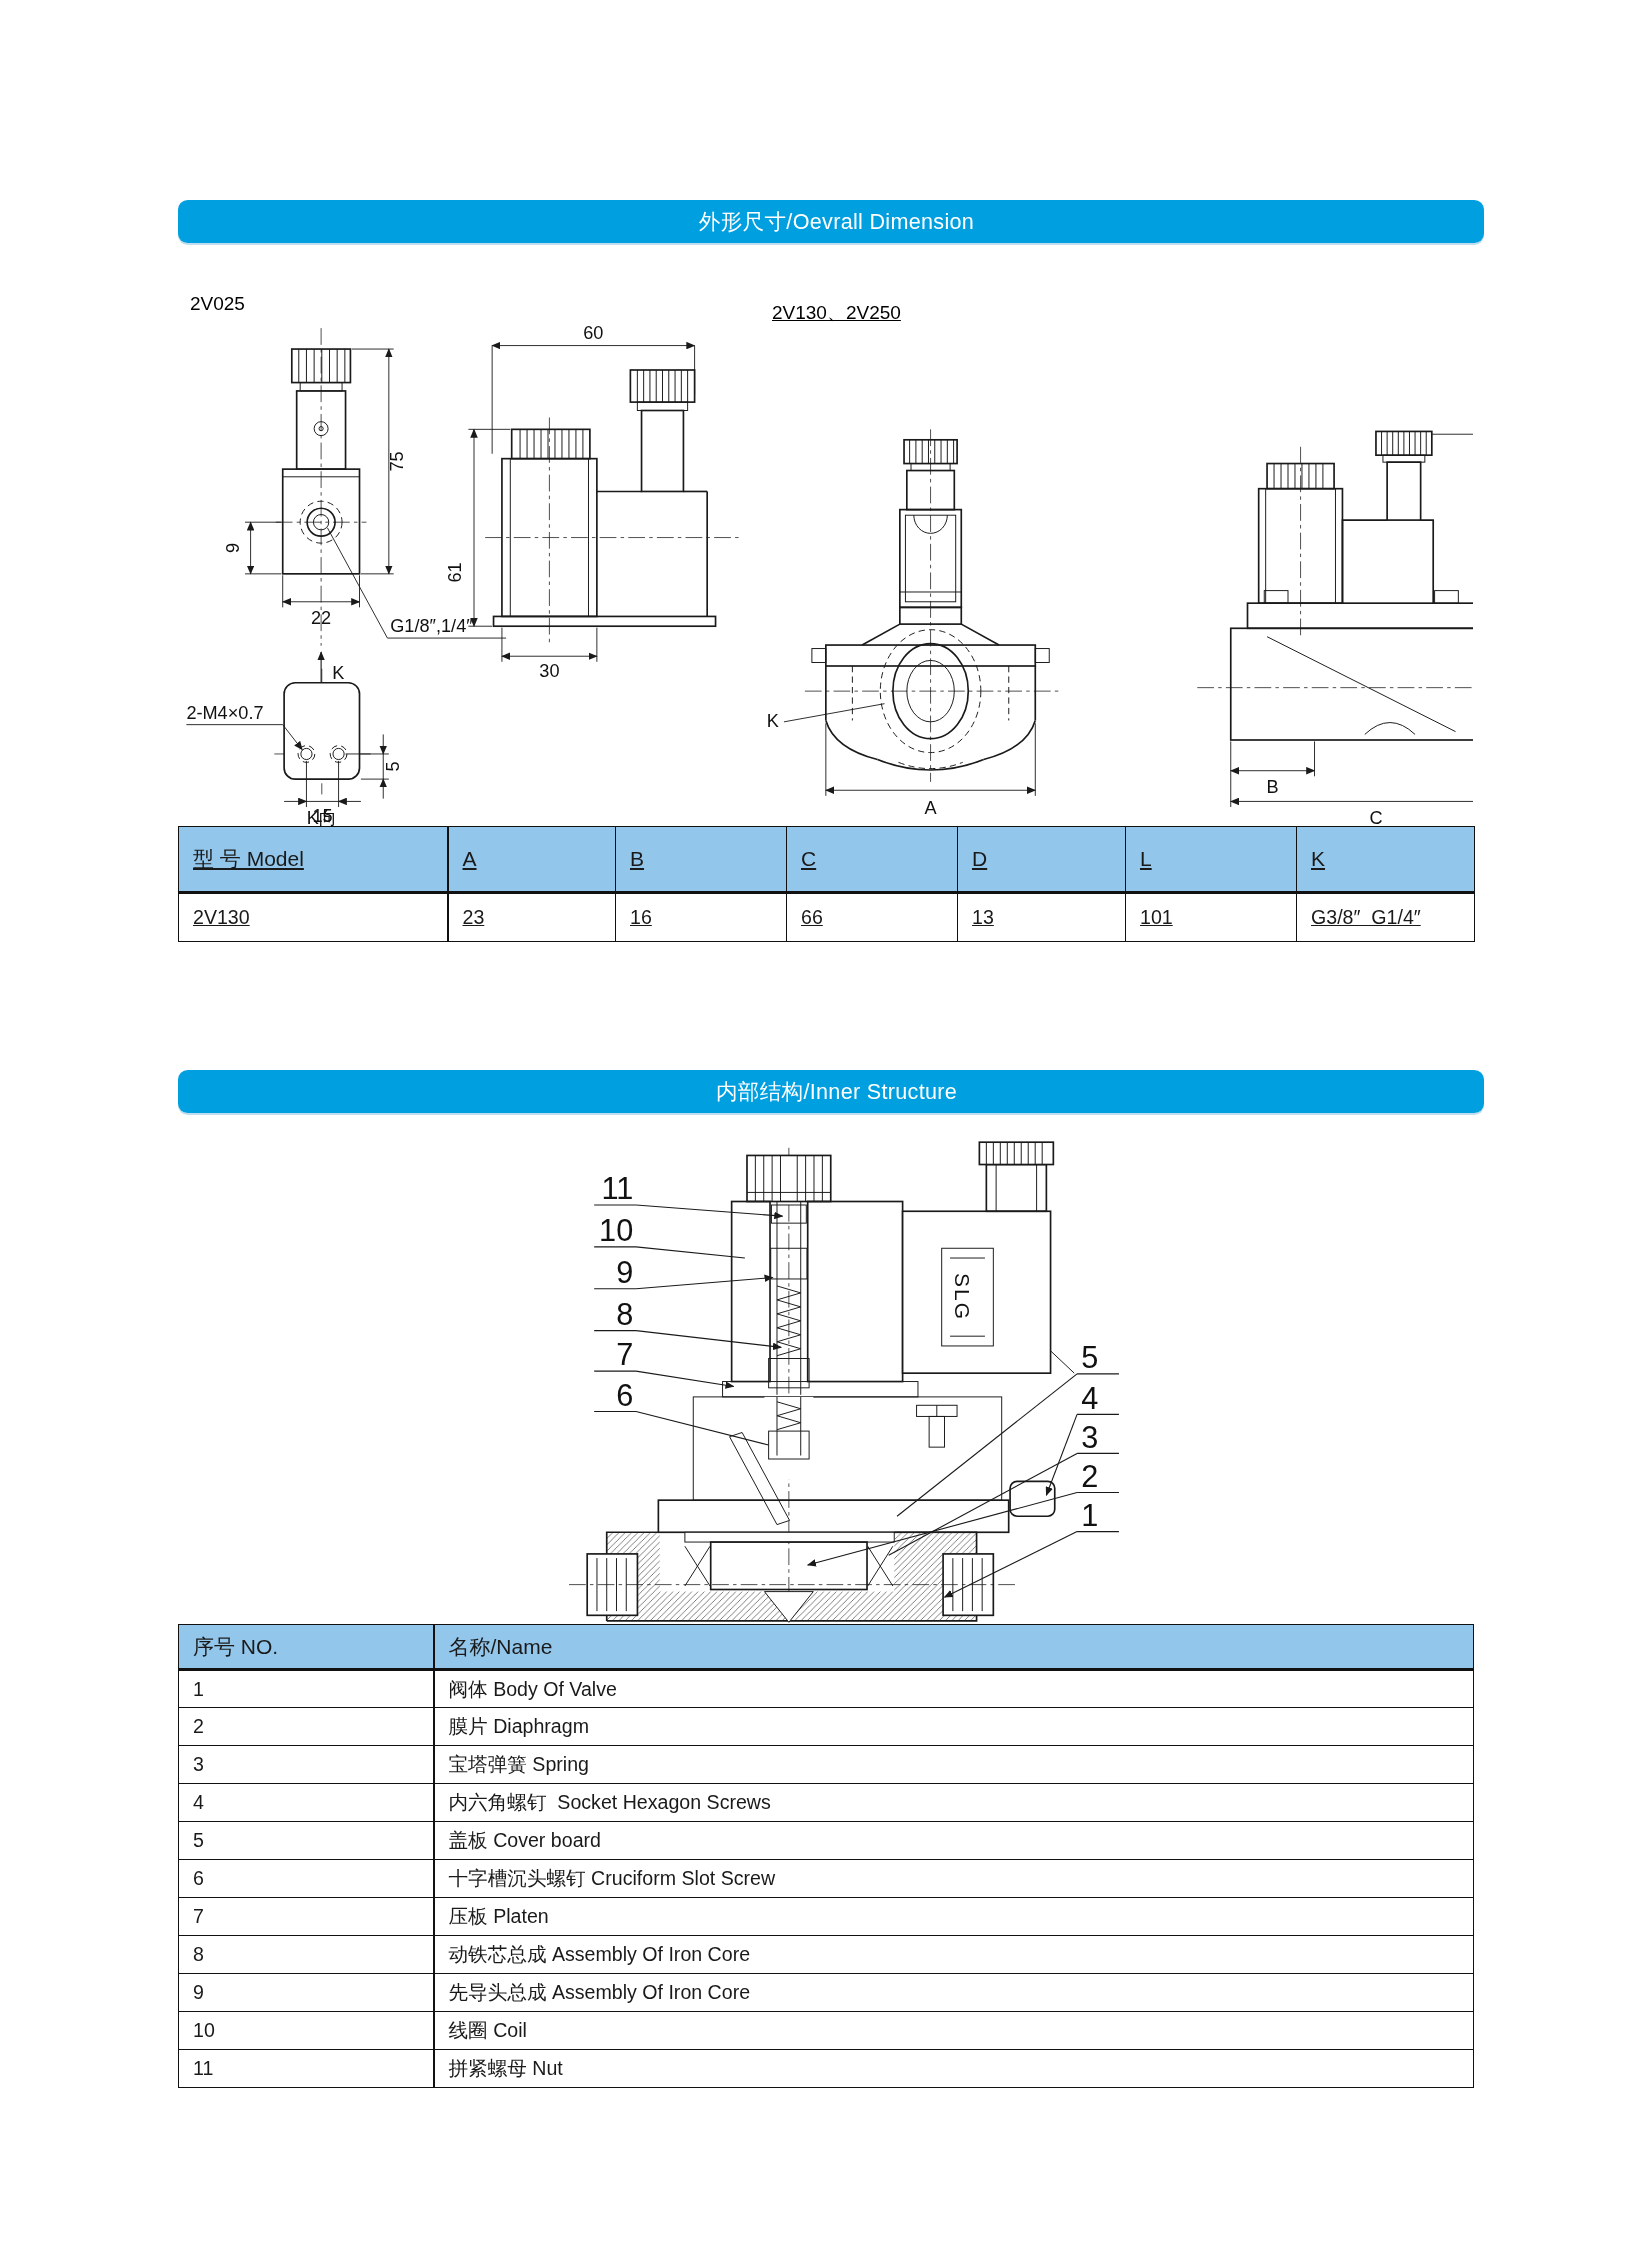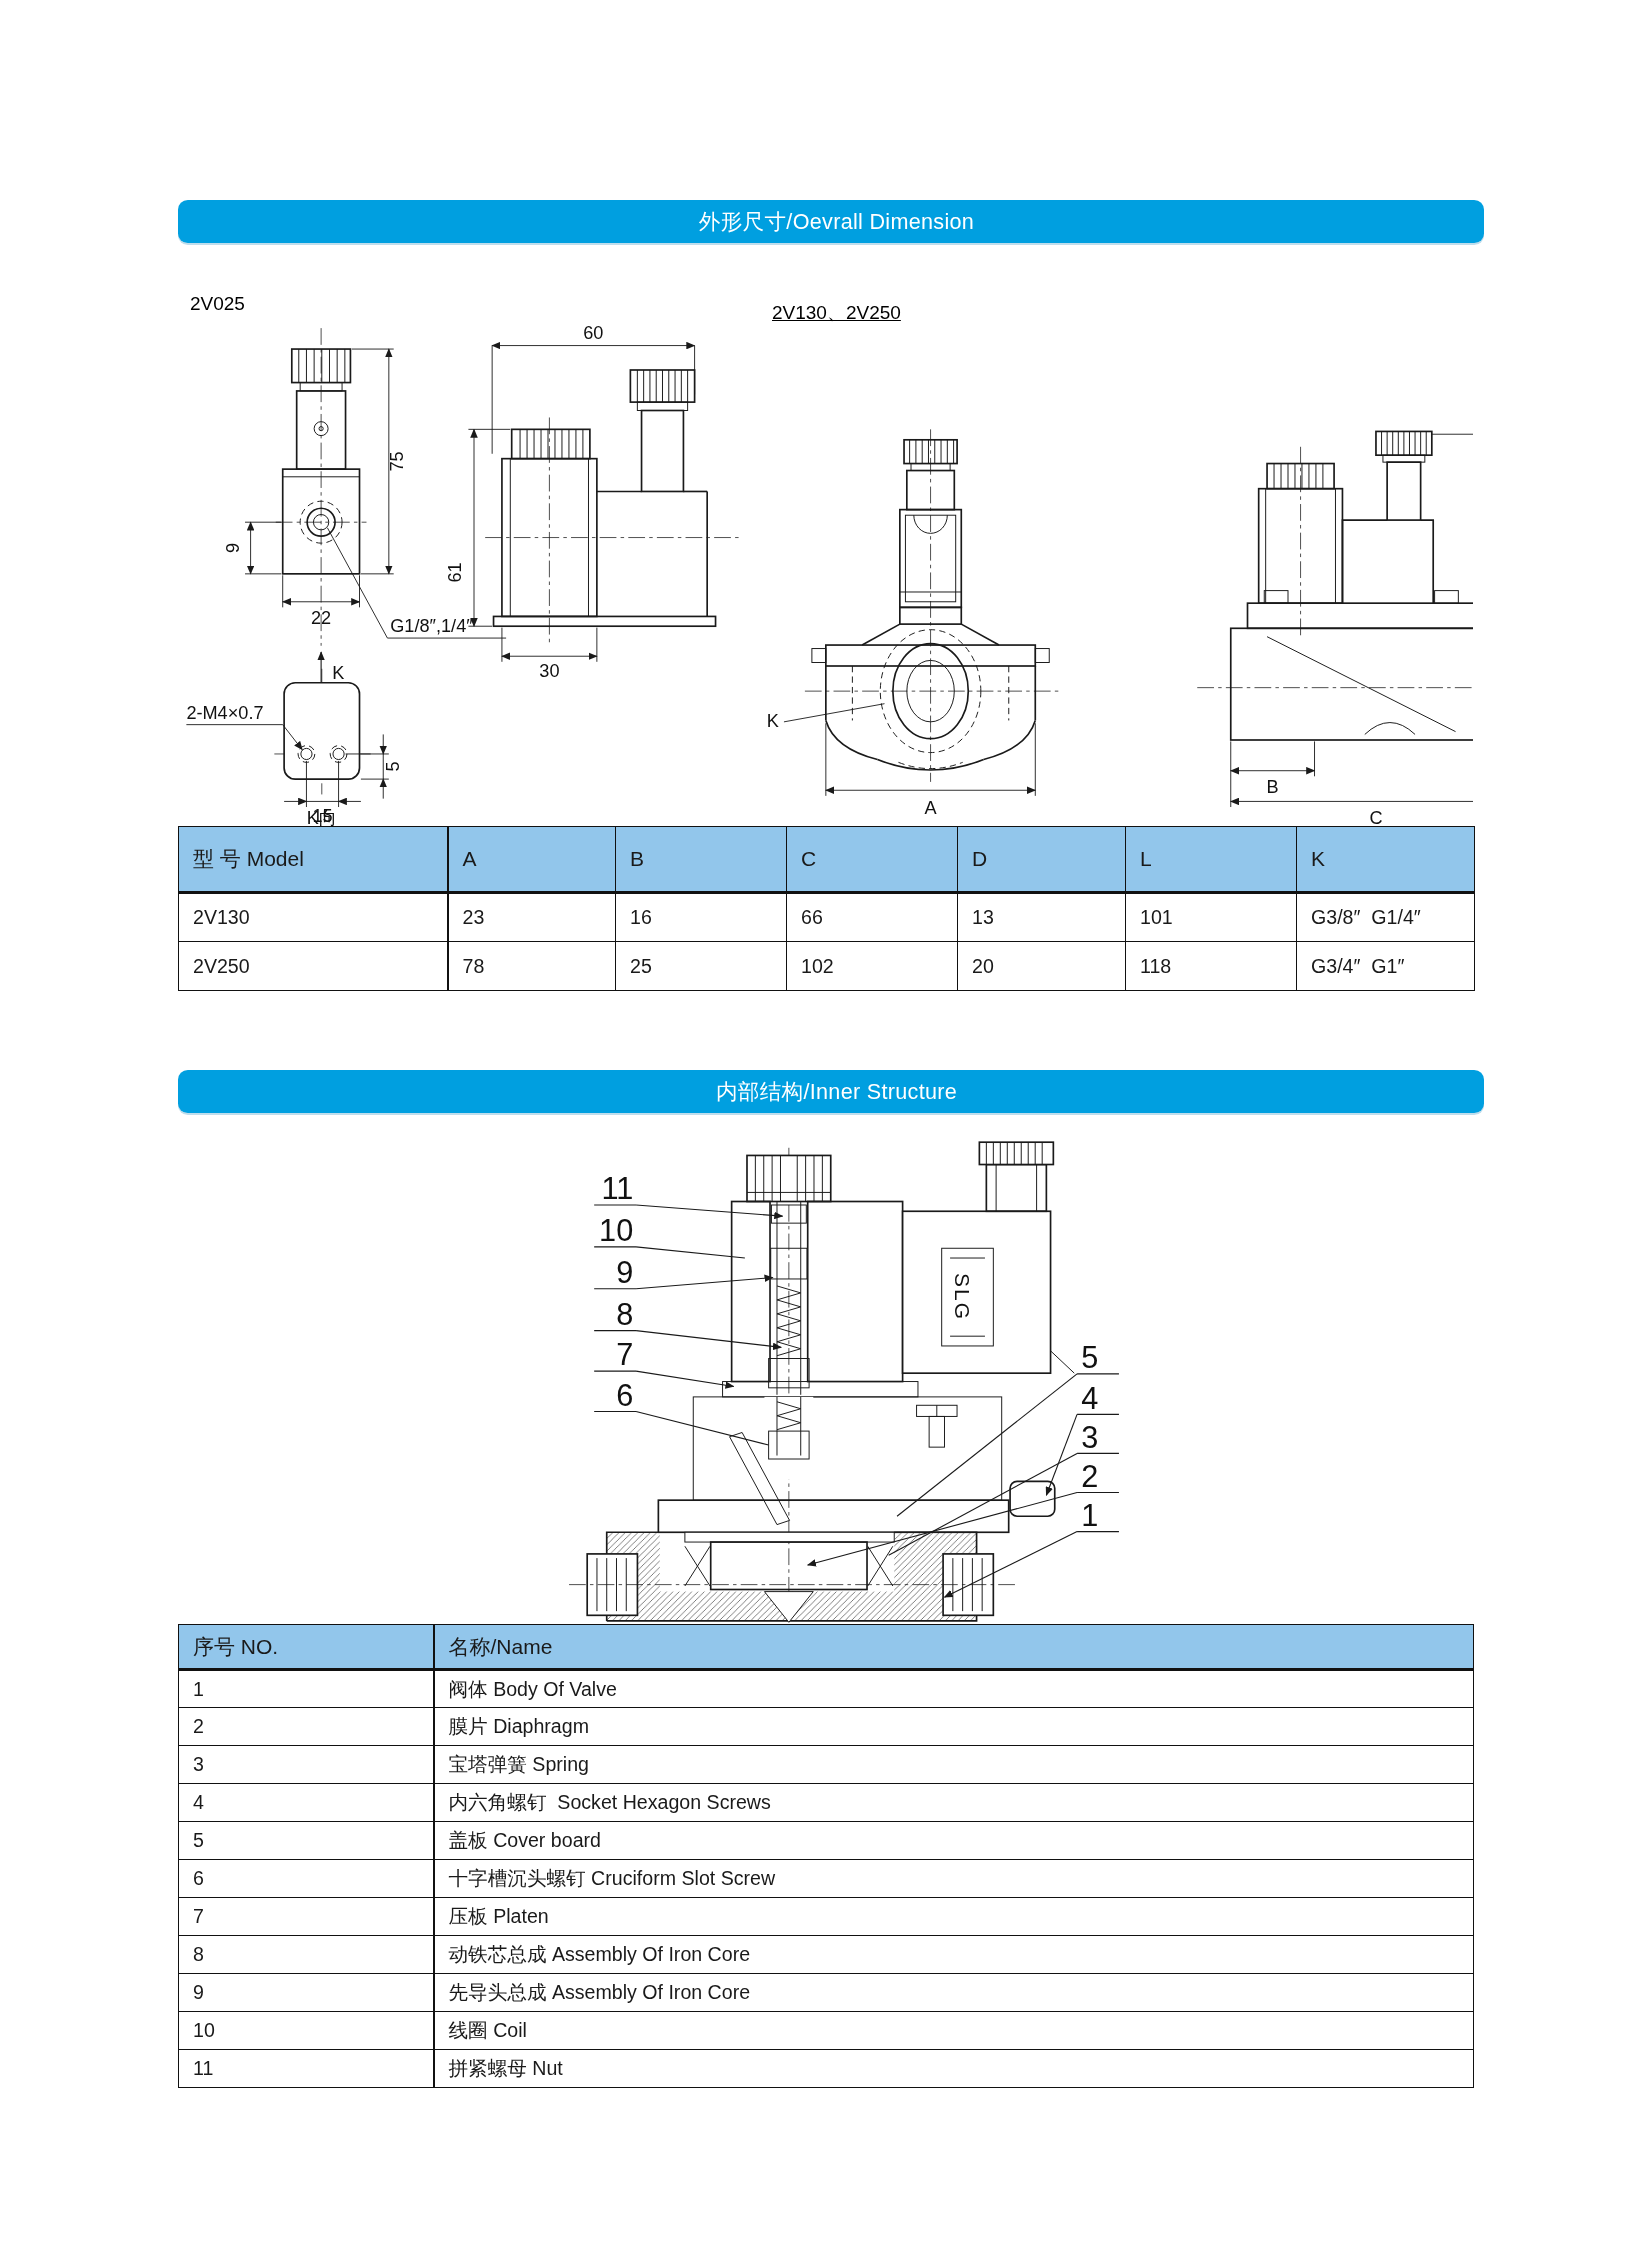--- a/index.html
+++ b/index.html
@@ -29,21 +29,21 @@
   .dsh { stroke:#1a1a1a; stroke-width:1.4; stroke-dasharray:9 6; fill:none; }
   .ld  { stroke:#1a1a1a; stroke-width:1.6; fill:none; }
   table.doc { position:absolute; border-collapse:collapse; table-layout:fixed; background:#fff; }
   table.doc th, table.doc td {
     border:1.4px solid #111; text-align:left; padding:0 0 0 14px;
     font-weight:400; white-space:pre-wrap; overflow:hidden;
   }
   table.doc thead th { background:#92C6EB; font-size:21px; border-bottom:3.5px solid #111; }
   table.doc td { font-size:19.6px; }
   table.doc th:first-child, table.doc td:first-child { border-right:2.4px solid #111; }
-  #dimTable  { left:178px; top:826px; width:1295px; }
+  #dimTable  { left:178px; top:826px; width:1295px;text-decoration:underline; }
   #dimTable  thead tr { height:66px; }
   #dimTable  tbody tr { height:49px;padding-left:37px; }
   #partsTable { left:178px; top:1624px; width:1295px; }
   #partsTable thead tr { height:45px;padding-left:36px; }
   #partsTable tbody tr { height:38px; }
 </style>
 </head>
 <body>
 
 <div class="page">
@@ -320,29 +320,20 @@
       <tbody>
         <tr>
           <td>2V130</td>
           <td>23</td>
           <td>16</td>
           <td>66</td>
           <td>13</td>
           <td>101</td>
           <td>G3/8″  G1/4″</td>
         </tr>
-        <tr>
-          <td>2V250</td>
-          <td>78</td>
-          <td>25</td>
-          <td>102</td>
-          <td>20</td>
-          <td>118</td>
-          <td>G3/4″  G1″</td>
-        </tr>
       </tbody>
     </table>
 
   <div class="banner" style="top:1070px;">
     <span>内部结构/Inner Structure</span>
   </div>
 
   <svg style="position:absolute; left:178px; top:1138px;" width="1295" height="485" viewBox="0 0 1855 695">
     <defs>
       <marker id="ar2" viewBox="0 0 12 10" refX="11" refY="5" markerWidth="13" markerHeight="11" orient="auto-start-reverse" markerUnits="userSpaceOnUse">

